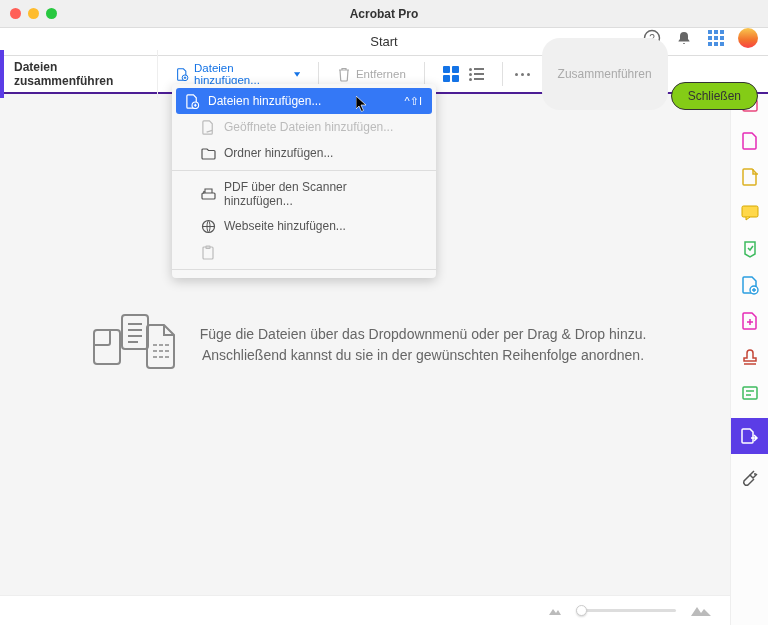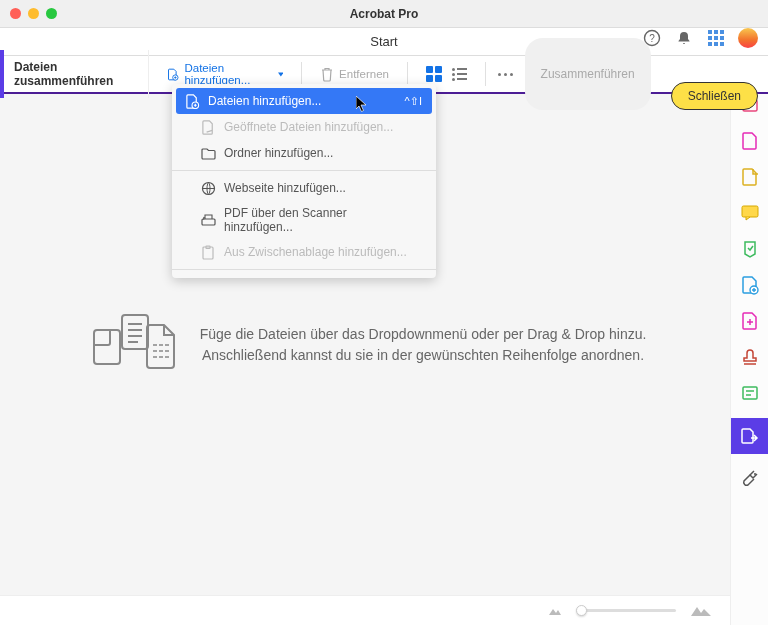--- a/index.html
+++ b/index.html
@@ -29,24 +29,24 @@
     .tool-sep { width: 1px; height: 24px; background: #e0e0e0; }
     .view-toggle { display: flex; align-items: center; gap: 10px; padding: 0 6px; }
     .grid-view { display: grid; grid-template-columns: repeat(2, 7px); grid-template-rows: repeat(2, 7px); gap: 2px; }
     .grid-view span { background: #1473e6; border-radius: 1px; }
     .list-view { display: flex; flex-direction: column; gap: 2px; }
     .list-view span { display: flex; gap: 2px; align-items: center; }
     .list-view span::before { content: ""; width: 3px; height: 3px; background: #777; border-radius: 50%; }
     .list-view span::after { content: ""; width: 10px; height: 2px; background: #777; }
     .dots { display: flex; gap: 3px; }
     .dots span { width: 3px; height: 3px; background: #777; border-radius: 50%; }
-    .toolbar-right { margin-left: auto; display: flex; gap: 20px; }
+    .toolbar-right { margin-left: auto; display: flex; gap: 3px; }
     .btn { font-size: 12px; padding: 6px 16px; border-radius: 18px; border: none; }
     .btn-merge { background: #f0f0f0; color: #aaa; }
-    .btn-close { background: #fde047; color: #333; border: 1.5px solid #333; font-weight: 500; margin-top: 44px; }
+    .btn-close { background: #84cc16; color: #333; border: 1.5px solid #333; font-weight: 500; margin-top: 44px; }
 
     .dropdown { position: absolute; top: 84px; left: 172px; width: 264px; background: #f7f7f7; box-shadow: 0 3px 12px rgba(0,0,0,.2); border-radius: 4px; padding: 4px 0; z-index: 10; font-size: 12px; }
     .dd-item { display: flex; align-items: center; gap: 8px; padding: 5px 28px; color: #555; position: relative; }
     .dd-item.highlighted { background: #3478f6; color: #fff; margin: 0 4px; border-radius: 3px; padding: 5px 8px; }
     .dd-item.disabled { color: #bbb; }
     .dd-sep { height: 1px; background: #ddd; margin: 4px 0; }
     .dd-icon { display: inline-flex; width: 16px; height: 16px; align-items: center; justify-content: center; flex-shrink: 0; }
     .dd-shortcut { position: absolute; right: 10px; font-size: 11px; }
     .cursor { position: absolute; top: 96px; left: 356px; z-index: 20; pointer-events: none; }
 
@@ -177,44 +177,43 @@
     <span class="dd-icon">
       <svg width="15" height="13" viewBox="0 0 15 13">
           <path d="M1 3a1 1 0 011-1h4l1.5 1.5H13a1 1 0 011 1V11a1 1 0 01-1 1H2a1 1 0 01-1-1V3z" fill="none" stroke="#555" stroke-width="1.2"></path>
         </svg>
     </span>
     <span>Ordner hinzufügen...</span>
   </div>
   <div class="dd-sep"></div>
   <div class="dd-item">
     <span class="dd-icon">
+      <svg width="15" height="14" viewBox="0 0 15 14">
+          <rect x="1" y="6" width="13" height="6" rx="1" fill="none" stroke="#555" stroke-width="1.2"></rect>
+          <path d="M4 6V2h7v4M3 4c-1 3 0 2 0 2" fill="none" stroke="#555" stroke-width="1.1"></path>
+        </svg>
+    </span>
+    <span>PDF über den Scanner hinzufügen...</span>
+  </div>
+  <div class="dd-item">
+    <span class="dd-icon">
       <svg width="15" height="15" viewBox="0 0 15 15">
           <circle cx="7.5" cy="7.5" r="6" fill="none" stroke="#555" stroke-width="1.2"></circle>
           <path d="M1.5 7.5h12M7.5 1.5c2 2 2 10 0 12M7.5 1.5c-2 2-2 10 0 12" fill="none" stroke="#555" stroke-width="1"></path>
         </svg>
     </span>
     <span>Webseite hinzufügen...</span>
   </div>
-  <div class="dd-item">
-    <span class="dd-icon">
-      <svg width="15" height="14" viewBox="0 0 15 14">
-          <rect x="1" y="6" width="13" height="6" rx="1" fill="none" stroke="#555" stroke-width="1.2"></rect>
-          <path d="M4 6V2h7v4M3 4c-1 3 0 2 0 2" fill="none" stroke="#555" stroke-width="1.1"></path>
-        </svg>
-    </span>
-    <span>PDF über den Scanner hinzufügen...</span>
-  </div>
   <div class="dd-item disabled">
     <span class="dd-icon">
       <svg width="14" height="15" viewBox="0 0 14 15">
           <rect x="2" y="2" width="10" height="12" rx="1" fill="none" stroke="#bbb" stroke-width="1.2"></rect>
           <rect x="5" y="1" width="4" height="2.5" rx="0.5" fill="none" stroke="#bbb" stroke-width="1.2"></rect>
         </svg>
     </span>
-    <span>Aus Zwischenablage hinzufügen...</span>
   </div>
   <div class="dd-sep"></div>
 </div>
 
 <svg class="cursor" width="13" height="18" viewBox="0 0 13 18">
     <path d="M0 0v13l3-3 2.5 5.5 2-1L5 9h5z" fill="#000" stroke="#fff" stroke-width="0.7"></path>
   </svg>
 
 <div class="main">
   <div class="placeholder-icon">

